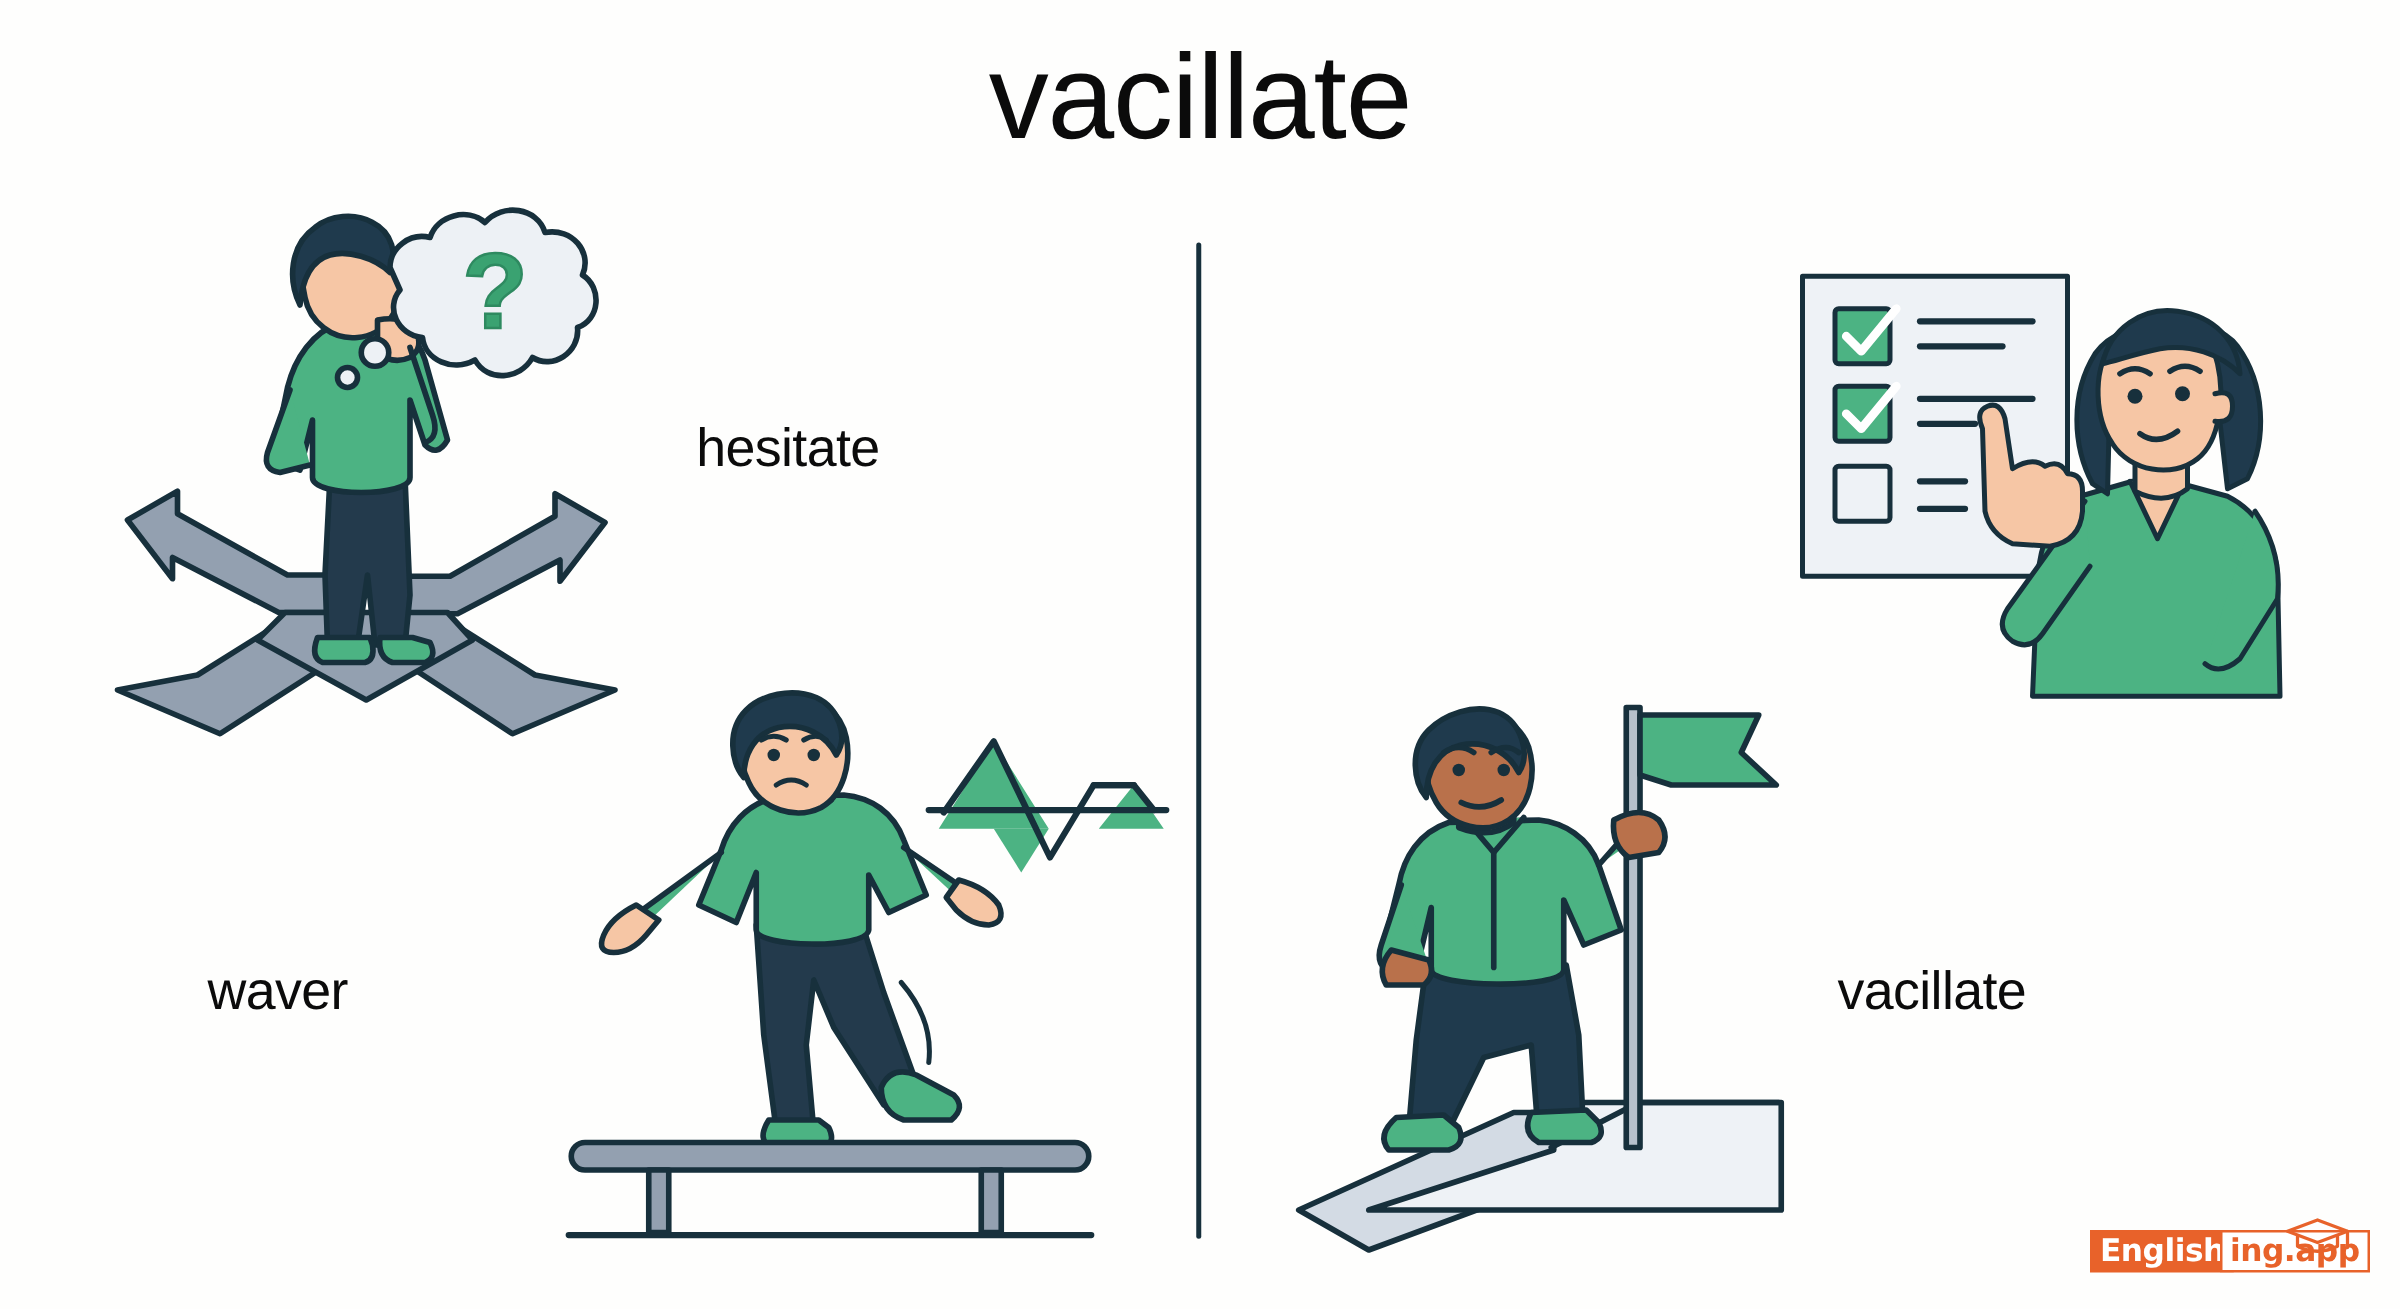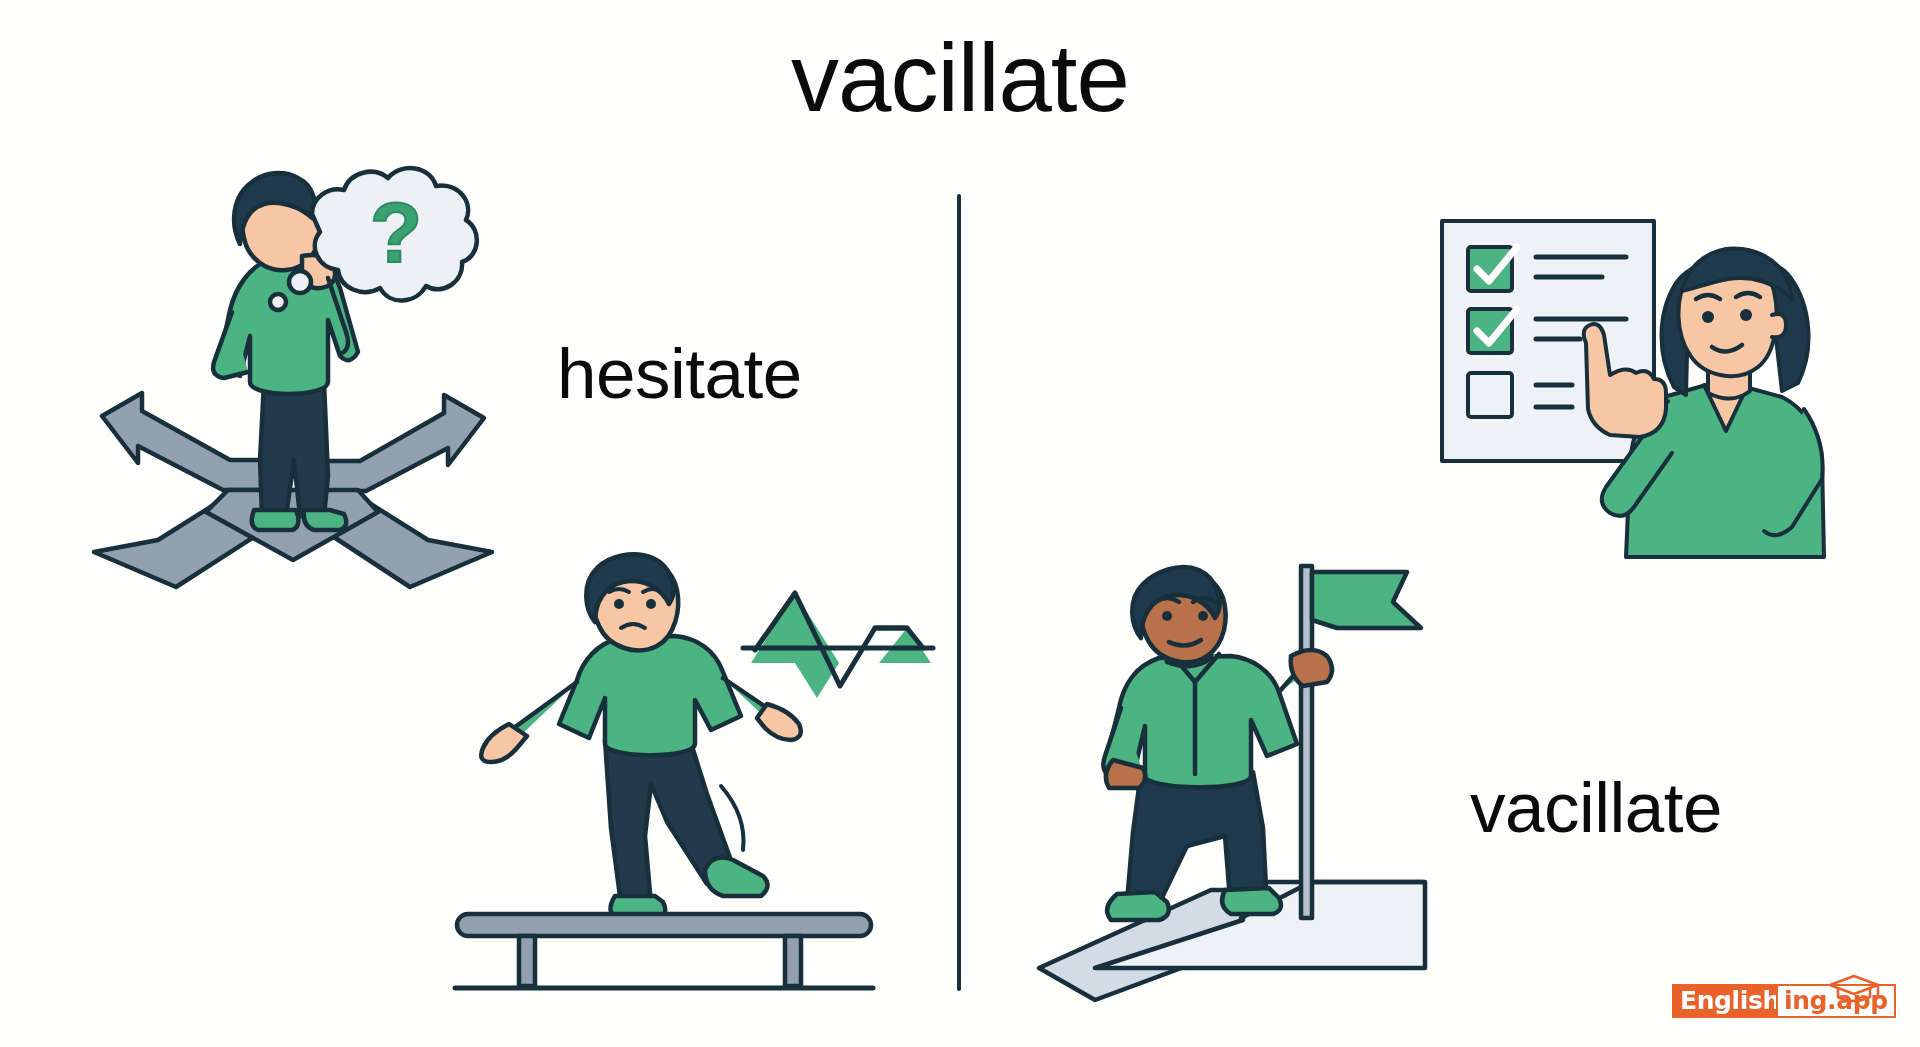--- a/index.html
+++ b/index.html
@@ -39,21 +39,21 @@
     top: 194px;
     width: 4px;
     height: 797px;
     background: #17303C;
     border-radius: 2px;
   }
 
   
   .word-label {
     position: absolute;
-    font-size: 71px;
+    font-size: 43px;
     line-height: 1;
     font-weight: 400;
     color: #0B0B0B;
     letter-spacing: -0.5px;
     white-space: nowrap;
     font-family: "Liberation Sans", sans-serif;
   }
   #label-hesitate { left: 557px;  top: 338px; }
   #label-decide   { left: 1087px; top: 338px; }
   #label-waver    { left: 166px;  top: 772px; }
@@ -112,20 +112,21 @@
 </head>
 <body>
 
 <div id="stage">
 
   <div id="title">vacillate</div>
 
   <div id="divider"></div>
 
   <div class="word-label" id="label-hesitate">hesitate</div>
+  <div class="word-label" id="label-waver">waver</div>
   <div class="word-label" id="label-determine">vacillate</div>
 
   <div class="scene" id="scene-crossroads">
     <svg width="430" height="430" viewBox="0 0 430 430">
       <g stroke="#17303C" stroke-width="4.5" stroke-linejoin="round" stroke-linecap="round">
 
         <g fill="#93A0B0">
 
           <path d="M24 256 L64 233 L64 251 L152 300 L205 300 L205 330 L145 330 L60 286 L60 303 Z"></path>
 

